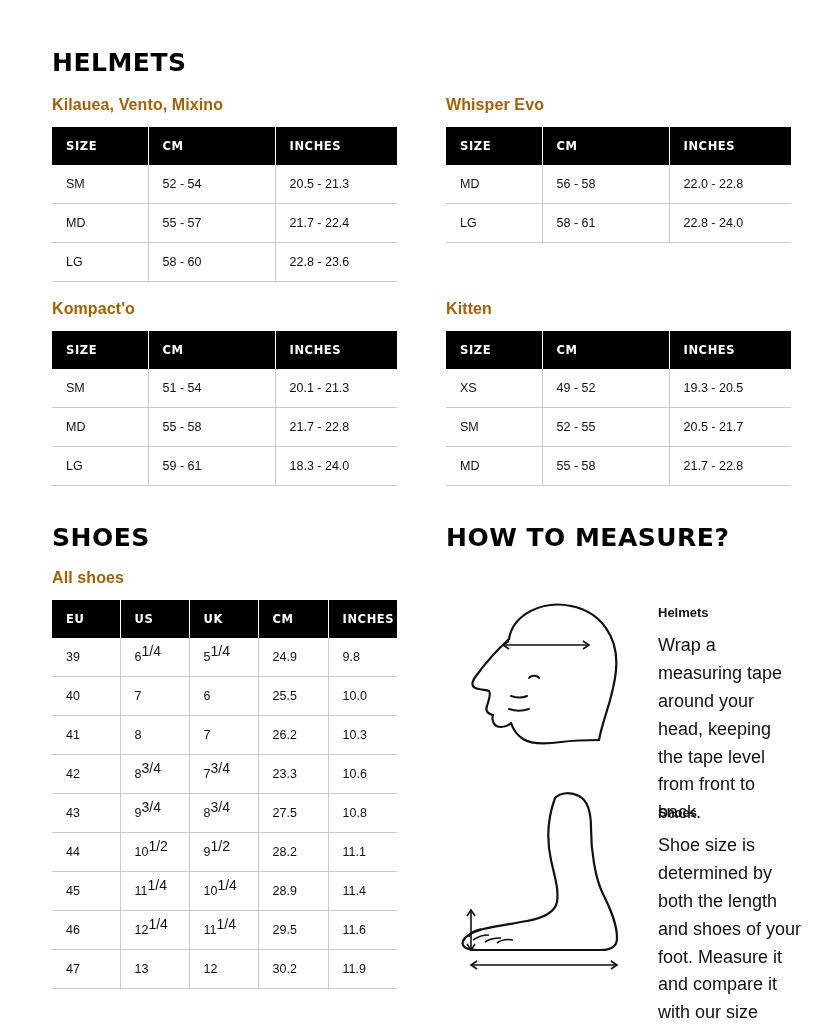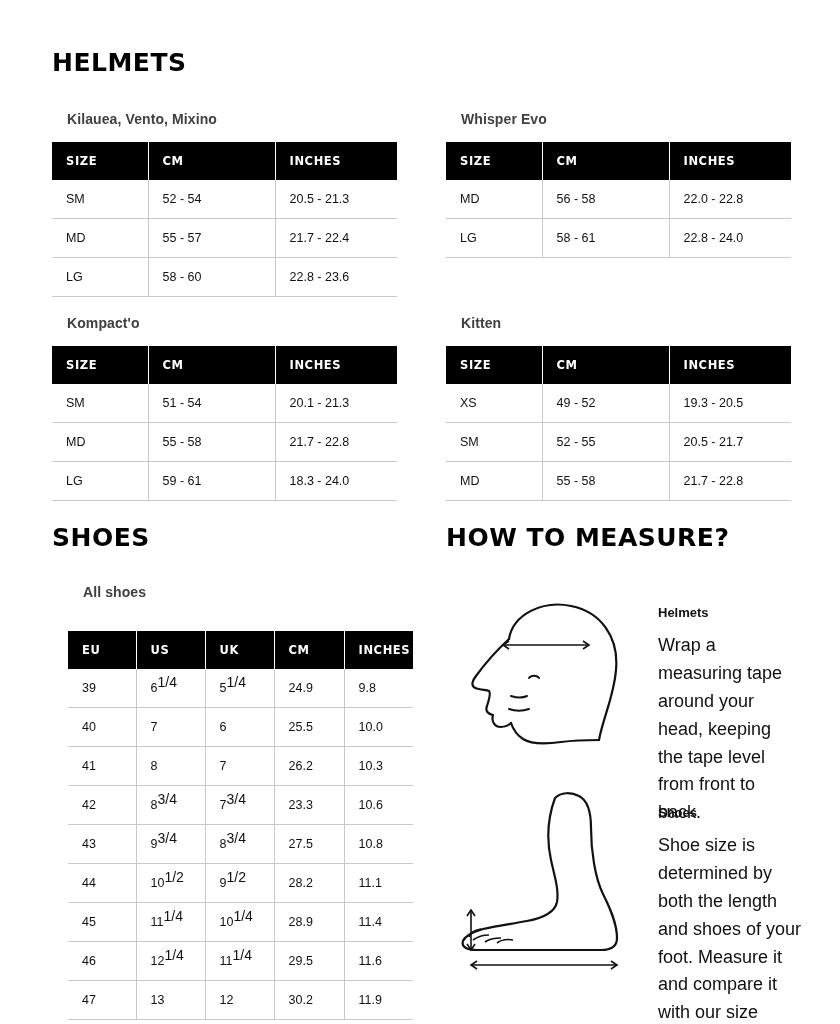--- a/index.html
+++ b/index.html
@@ -37,24 +37,24 @@
   h1.section-title {
     font-family: "DejaVu Sans", sans-serif;
     font-size: 25px;
     font-weight: bold;
     letter-spacing: 0.5px;
     margin: 0;
     line-height: 1;
     color: #000;
   }
   .group-title {
-    font-size: 14px;
+    font-size: 16px;
     font-weight: bold;
-    margin: 15px;
-    color: #404040;
+    margin: 0;
+    color: #a16207;
     letter-spacing: 0.1px;
   }
 
   table.size-table {
     border-collapse: collapse;
     width: 345px;
     table-layout: fixed;
   }
   table.size-table thead th {
     background: #000000;
@@ -200,23 +200,23 @@
             <td>LG</td>
             <td>59 - 61</td>
             <td>18.3 - 24.0</td>
           </tr>
         </tbody>
       </table>
     </div>
 
     <h1 class="section-title" style="position:absolute; left:0; top:525px;">SHOES</h1>
 
-    <div style="position:absolute; left:16px; top:569px;">
+    <div style="position:absolute; left:0; top:569px;">
       <p class="group-title">All shoes</p>
-      <table class="size-table shoe-table" style="margin-top:31px;">
+      <table class="size-table shoe-table" style="margin-top:13px;">
         <colgroup>
             <col class="s1">
             <col class="s2">
             <col class="s3">
             <col class="s4">
             <col class="s5">
           </colgroup>
         <thead>
           <tr>
             <th>EU</th>

